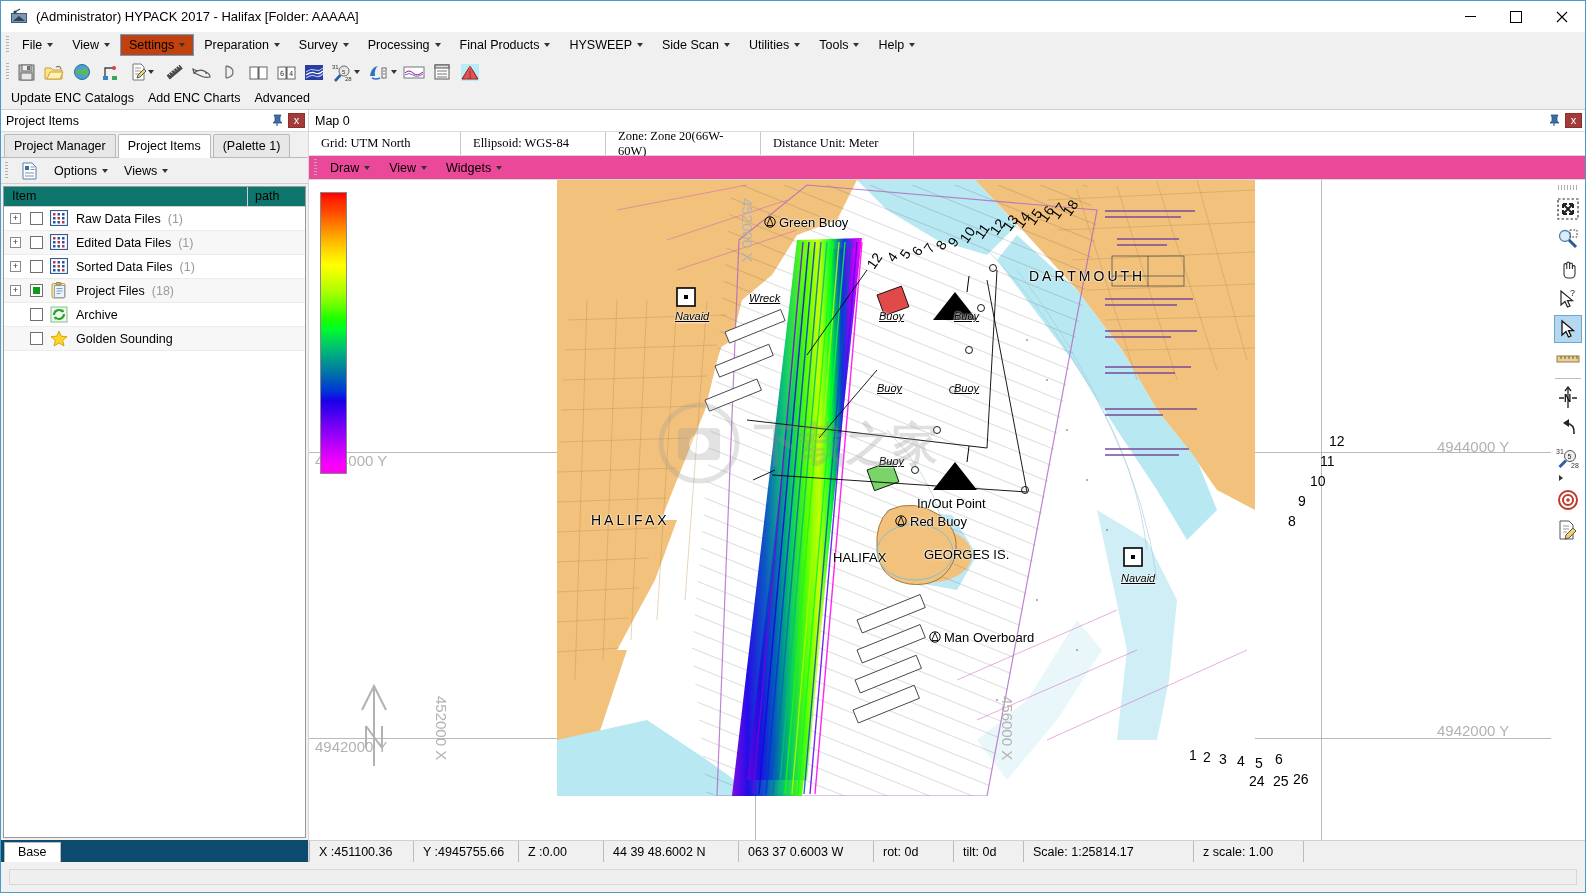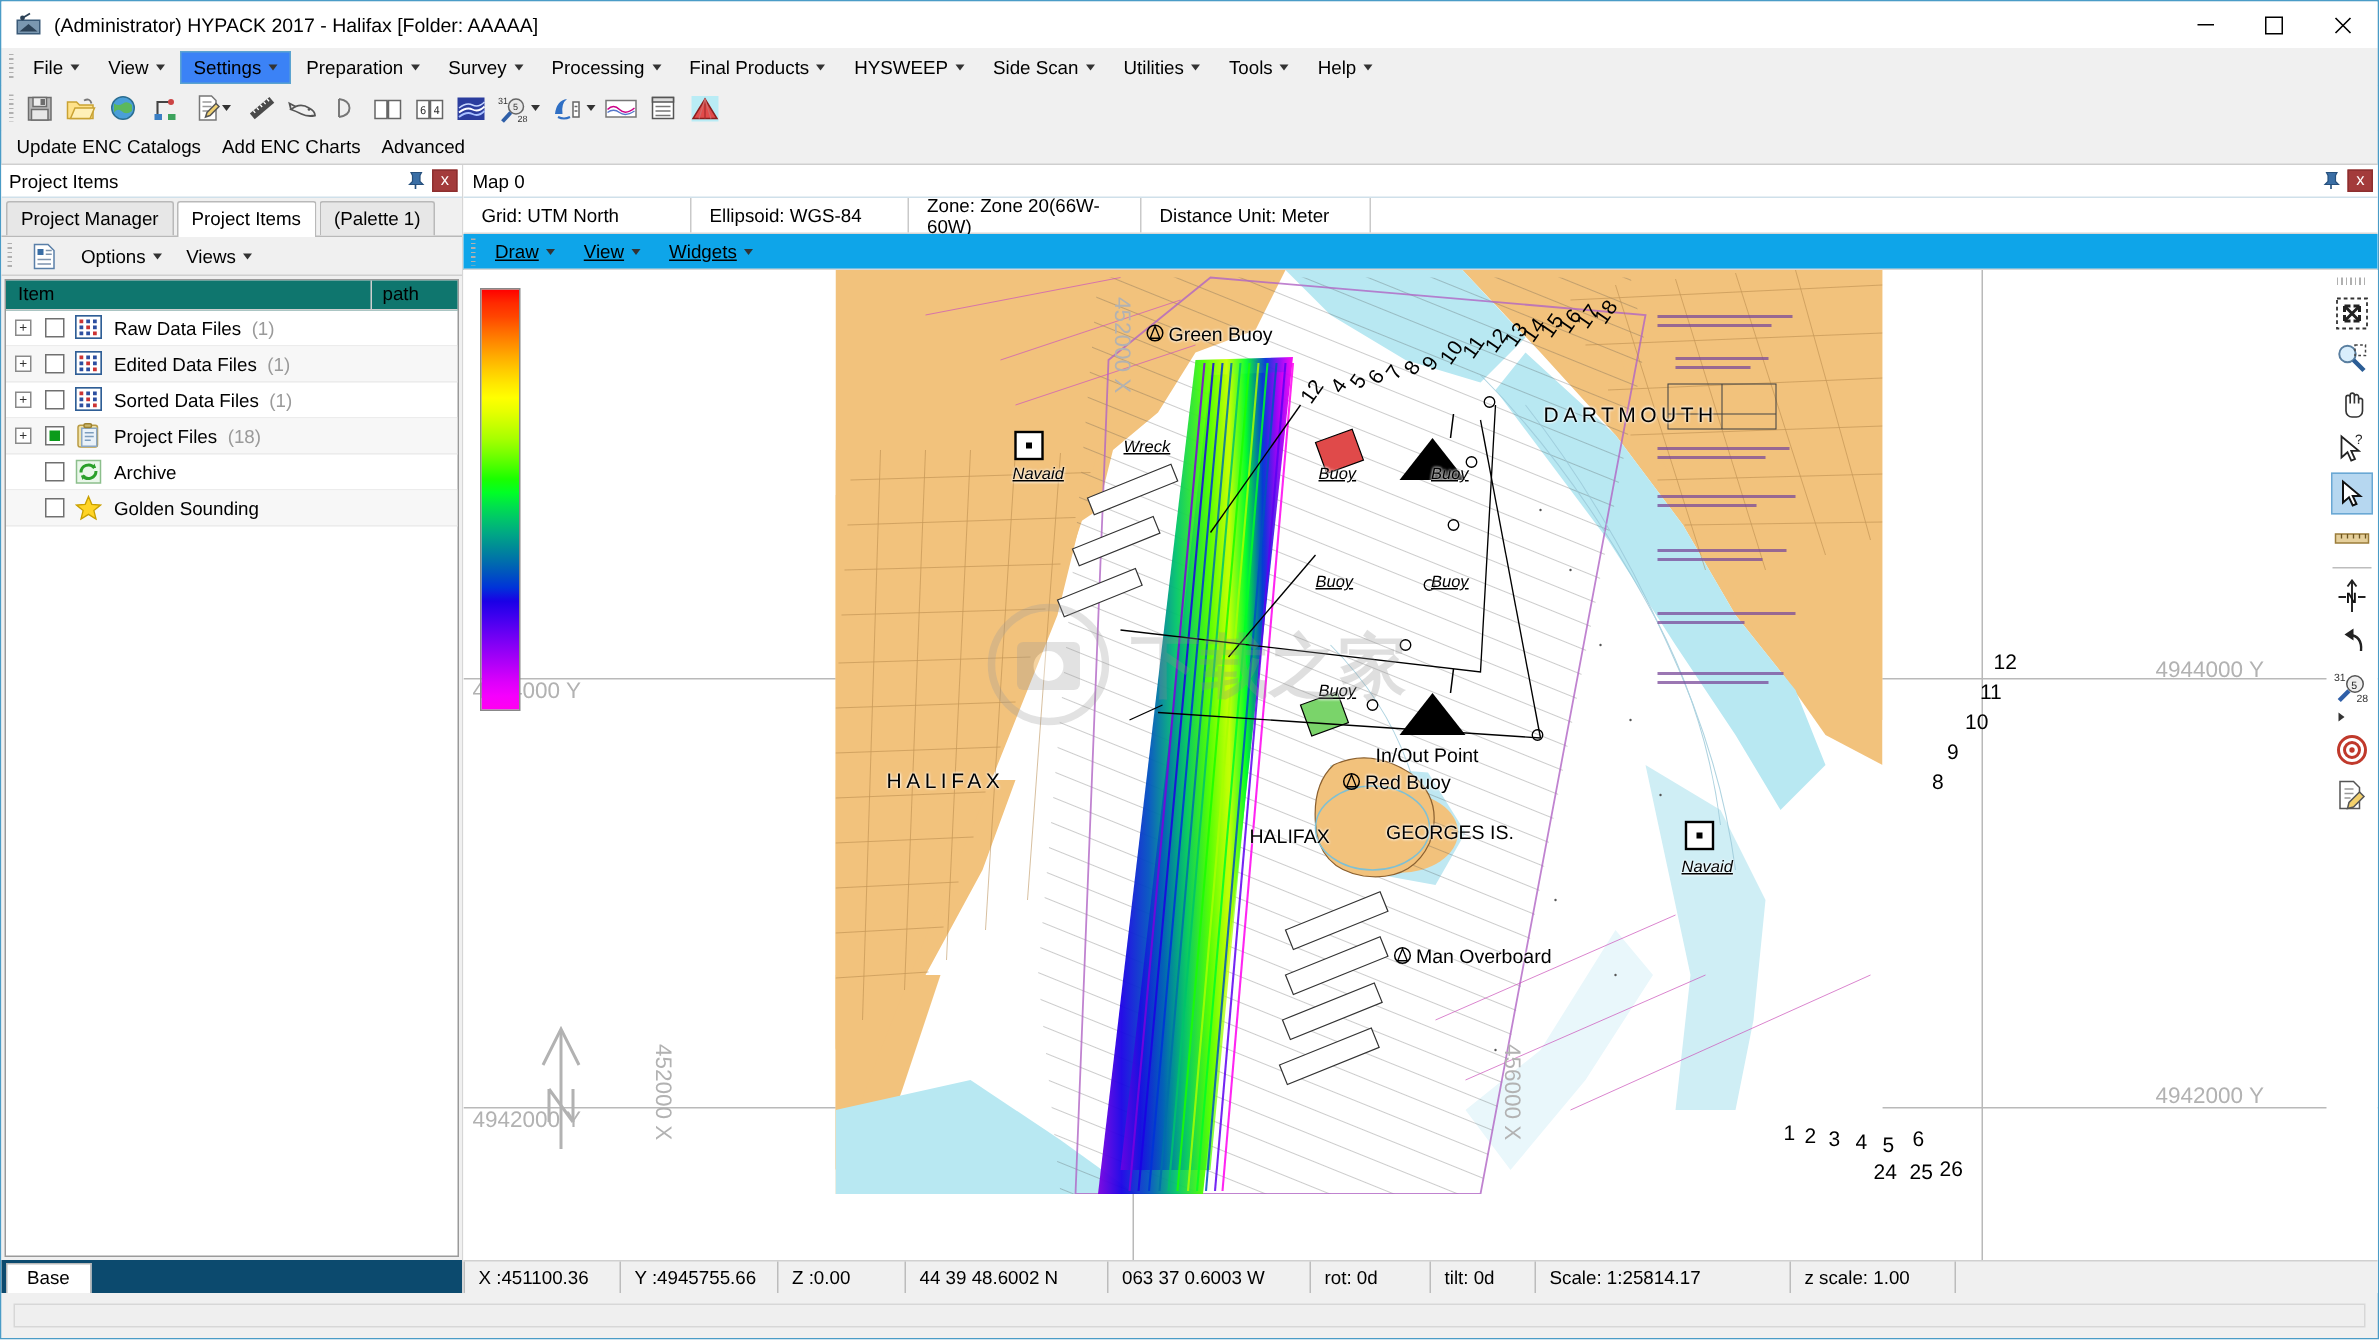--- a/index.html
+++ b/index.html
@@ -62,21 +62,21 @@
     background-position: 1px 0; background-size: 3px 100%; background-repeat: repeat-y;
     flex: 0 0 5px;
   }
   .menu-item {
     padding: 3px 8px 3px 8px; margin-right: 1px;
     font-size: 12.5px; color: #000;
     display: flex; align-items: center; gap: 5px;
     white-space: nowrap; cursor: default;
     border: 1px solid transparent;
   }
-  .menu-item.active { background: #3b82f6; border: 1px solid #5ba3d0; }
+  .menu-item.active { background: #c2410c; border: 1px solid #5ba3d0; }
   .caret {
     width: 0; height: 0; border-left: 3.5px solid transparent;
     border-right: 3.5px solid transparent; border-top: 4px solid #333;
     display: inline-block;
   }
 
   
   .toolbar {
     height: 30px; flex: 0 0 30px;
     background: #f0f0f0;
@@ -210,29 +210,30 @@
   }
   .map-header {
     height: 22px; flex: 0 0 22px; display: flex; align-items: center;
     background: #ffffff; border-bottom: 1px solid #cfe0ea;
     padding-left: 6px; position: relative;
   }
   .infobar {
     height: 24px; flex: 0 0 24px; display: flex; align-items: stretch;
     background: #fff; border-bottom: 1px solid #d7d7d7;
     font-size: 12.5px;
+    font-family: Liberation Serif, serif;
   }
   .infocell {
     display: flex; align-items: center; padding: 0 12px;
     border-right: 1px solid #c9c9c9; color: #000;
   }
   .infocell.last { border-right: 1px solid #c9c9c9; }
   .drawbar {
     height: 24px; flex: 0 0 24px; display: flex; align-items: center;
-    background: #0ea5e9; padding-left: 4px; border-bottom: 1px solid #d7d7d7; text-decoration: underline;
+    background: #ec4899; padding-left: 4px; border-bottom: 1px solid #d7d7d7;
   }
   .drawbar .menu-item { font-size: 12.5px; }
 
   .mapouter {
     flex: 1 1 auto; position: relative; background: #ffffff; min-height: 0;
     overflow: hidden;
   }
 
   
   .mapcanvas { position: absolute; inset: 0; background: #ffffff; }

